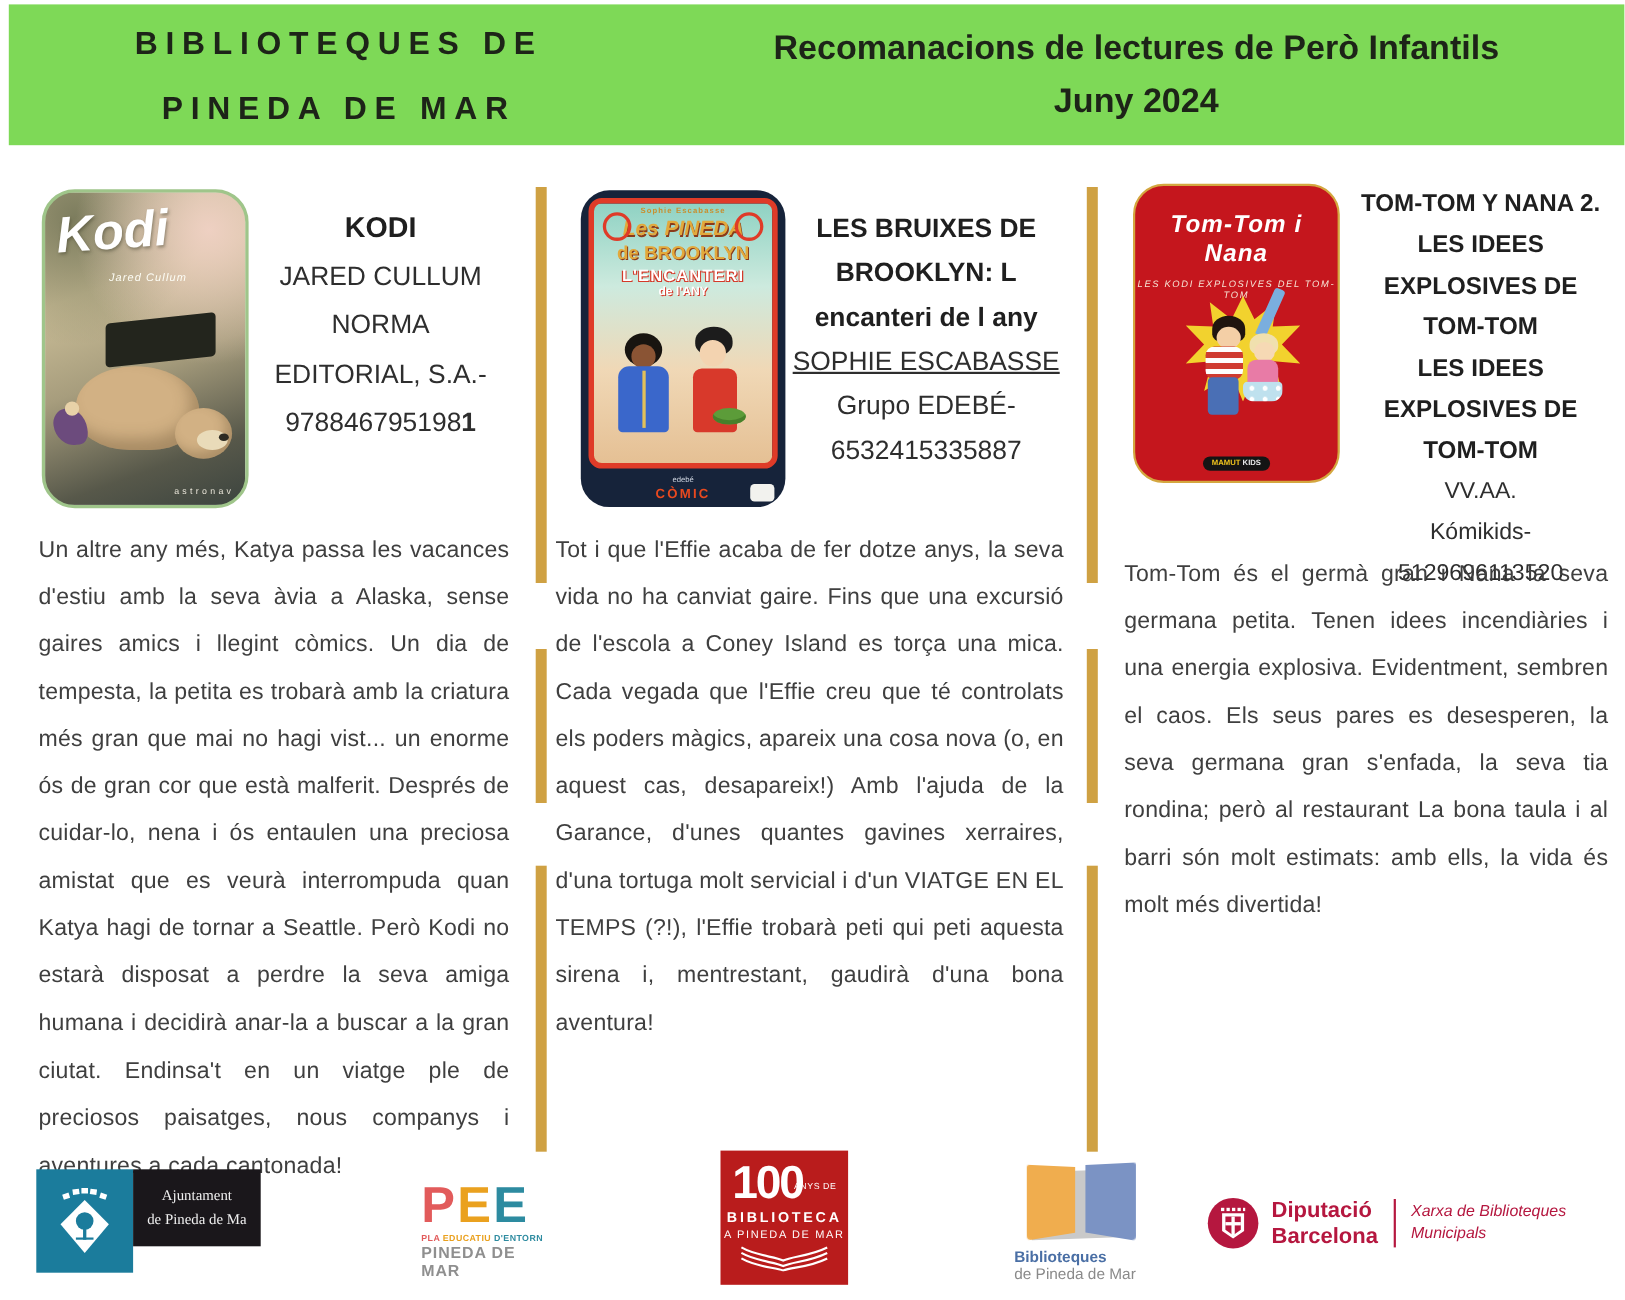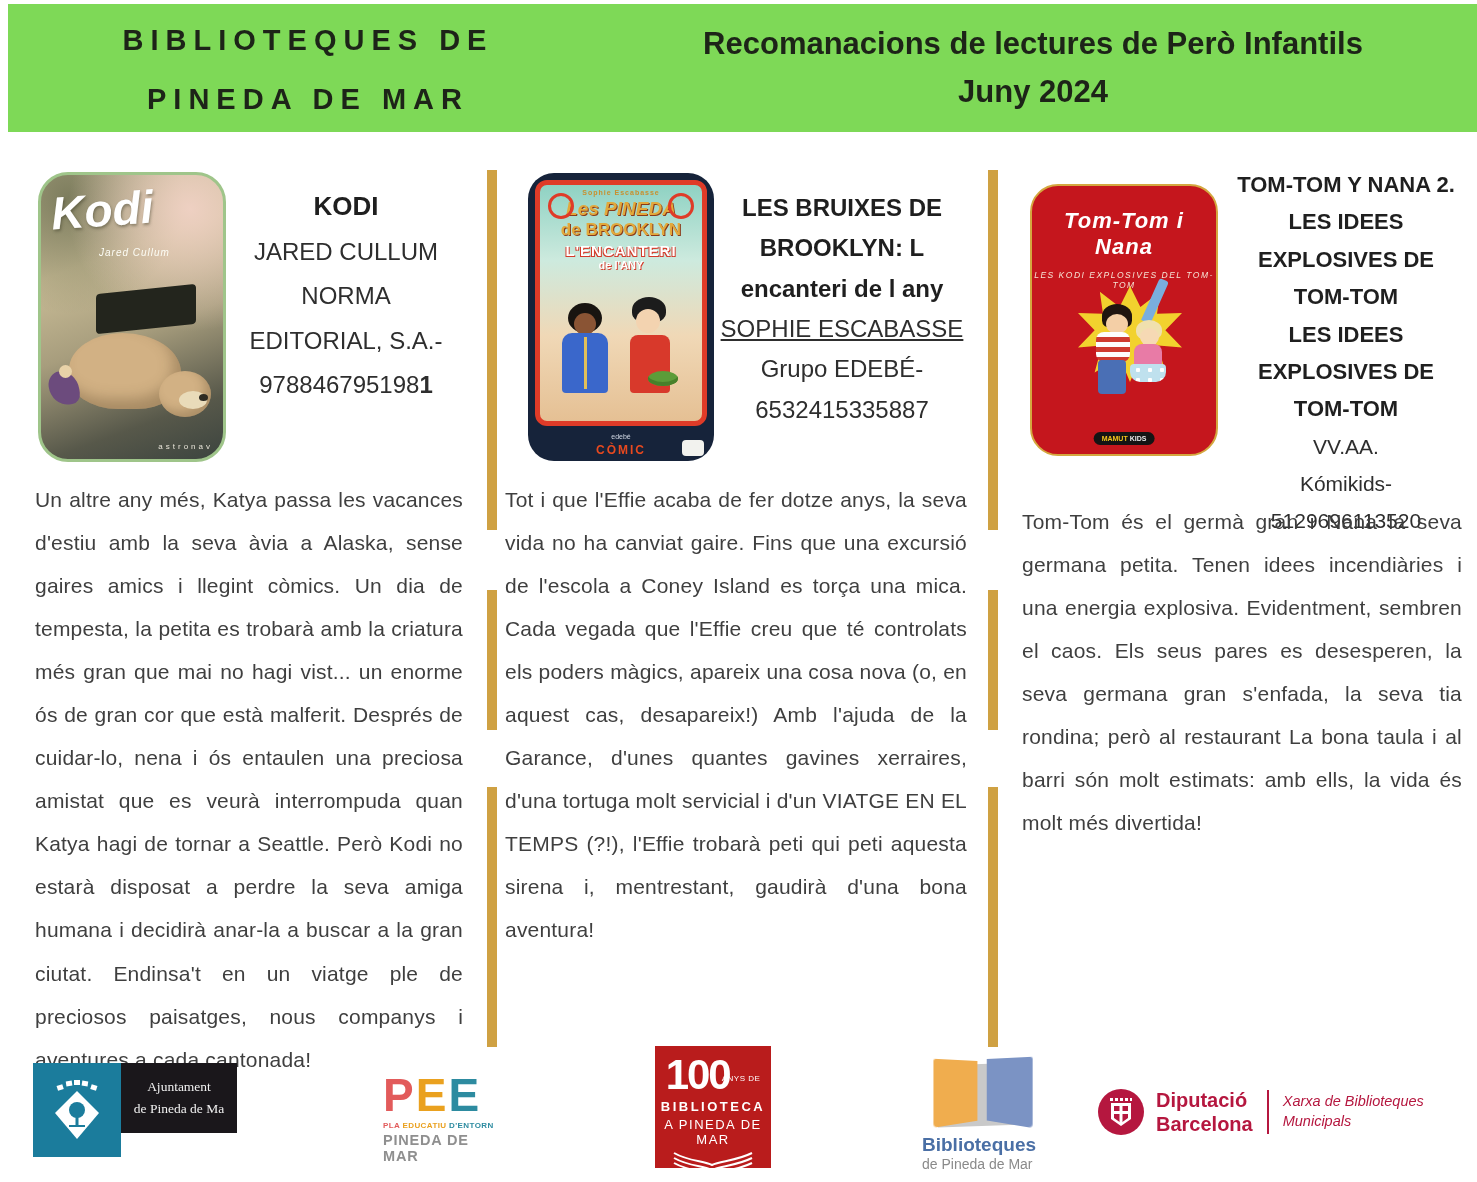--- a/index.html
+++ b/index.html
@@ -81,21 +81,21 @@
   .cover2 .turtle { position:absolute; left:108px; top:186px; width:30px; height:15px; background:#5c9c39; border-radius:50%; box-shadow:inset 0 -4px 0 #47802b; }
   .cover2 .strip { position:absolute; left:0; bottom:0; width:100%; height:30px; text-align:center; }
   .cover2 .strip .edebe { color:#cfd6e2; font-size:7px; display:block; margin-top:2px; }
   .cover2 .strip .comic { color:#e8491f; font-weight:bold; font-size:12px; letter-spacing:2px; }
   .cover2 .sticker { position:absolute; right:10px; bottom:5px; width:22px; height:16px; background:#f2f2ee; border-radius:4px; }
   .info2 { position:absolute; left:716px; top:188px; width:252px; font-size:24px; line-height:1.68; }
   .info2 .title { font-size:24px; }
   .info2 .author { text-decoration:underline; }
 
   
-  .cover3 { position:absolute; left:1030px; top:184px; width:188px; height:272px; border-radius:28px;
+  .cover3 { position:absolute; left:1030px; top:167px; width:188px; height:272px; border-radius:28px;
             background:#c5161d; border:2px solid #d4a73f; overflow:hidden; }
   .cover3 .t1 { text-align:center; margin-top:22px; color:#fff; font-weight:bold; font-style:italic;
                 font-size:22px; letter-spacing:1px; }
   .cover3 .t2 { text-align:center; margin-top:10px; color:#f6e3d4; font-size:8.5px; letter-spacing:1.5px; font-style:italic; }
   .cover3 .star { position:absolute; left:46px; top:100px; width:104px; height:96px; background:#f2d22e;
                   clip-path:polygon(50% 0%,60% 22%,79% 6%,76% 29%,100% 28%,84% 46%,100% 64%,77% 62%,84% 90%,60% 74%,50% 100%,40% 74%,16% 90%,23% 62%,0% 64%,16% 46%,0% 28%,24% 29%,21% 6%,40% 22%); }
   .cover3 .boy-hair { position:absolute; left:70px; top:118px; width:30px; height:24px; background:#20150f; border-radius:50% 50% 30% 30%; }
   .cover3 .boy-face { position:absolute; left:74px; top:128px; width:22px; height:20px; background:#f4cfa6; border-radius:50%; }
   .cover3 .boy-shirt { position:absolute; left:64px; top:146px; width:34px; height:30px; border-radius:8px;
                        background:repeating-linear-gradient(180deg,#fdfdfd 0 5px,#cf3b30 5px 10px); }
@@ -123,29 +123,29 @@
   .pee-big { font-size:46px; font-weight:bold; letter-spacing:2px; line-height:0.95; }
   .pee-p { color:#e25b5b; } .pee-e1 { color:#eaa11f; } .pee-e2 { color:#2d8ba0; }
   .pee-line2 { font-size:8px; font-weight:bold; letter-spacing:0.4px; margin-top:3px; }
   .pee-line3 { font-size:14.5px; font-weight:bold; color:#8f8f8f; letter-spacing:0.8px; margin-top:2px; }
   .logo-cent { position:absolute; left:655px; top:1046px; width:116px; height:122px; background:#b91c1c;
                color:#fff; text-align:center; padding-top:8px; }
   .cent-row { display:flex; align-items:center; justify-content:center; }
   .cent-100 { font-size:42px; font-weight:bold; letter-spacing:-2px; line-height:1; }
   .cent-anys { font-size:8px; margin-left:-8px; margin-top:6px; letter-spacing:0.5px; }
   .cent-bib { font-size:13px; font-weight:bold; letter-spacing:2.5px; margin-top:3px; }
-  .cent-pineda { font-size:13px; letter-spacing:1.5px; margin-top:3px; }
+  .cent-pineda { font-size:10px; letter-spacing:1.5px; margin-top:3px; }
   .logo-bib { position:absolute; left:922px; top:1058px; width:120px; text-align:left; }
   .bib-book { position:relative; width:110px; height:72px; margin-left:6px; }
   .bib-shadow { position:absolute; left:10px; top:6px; width:92px; height:62px; background:#c9c9c9; transform:skewY(-2deg); }
   .bib-left { position:absolute; left:6px; top:2px; width:46px; height:64px; background:#f0ad4e;
               transform:perspective(100px) rotateY(18deg) skewY(-3deg); border-radius:2px 0 0 4px; }
   .bib-right { position:absolute; left:56px; top:0px; width:48px; height:66px; background:#7b93c4;
                transform:perspective(100px) rotateY(-18deg) skewY(3deg); border-radius:0 2px 4px 0; }
-  .bib-line1 { color:#4a6fa5; font-size:19px; font-weight:bold; margin-top:4px; }
+  .bib-line1 { color:#4a6fa5; font-size:14px; font-weight:bold; margin-top:4px; }
   .bib-line2 { color:#8a8a8a; font-size:14px; }
   .logo-dip { position:absolute; left:1098px; top:1088px; display:flex; align-items:center; }
   .dip-circle { width:46px; height:46px; border-radius:50%; background:#b5173f; display:flex;
                 align-items:center; justify-content:center; }
   .dip-name { color:#b5173f; font-weight:bold; font-size:20px; line-height:1.2; margin-left:12px; }
   .dip-sep { width:2px; height:44px; background:#b5173f; margin:0 14px; }
   .dip-tag { color:#b5173f; font-size:14.5px; font-style:italic; line-height:1.35; }
 </style>
 </head>
 <body>

